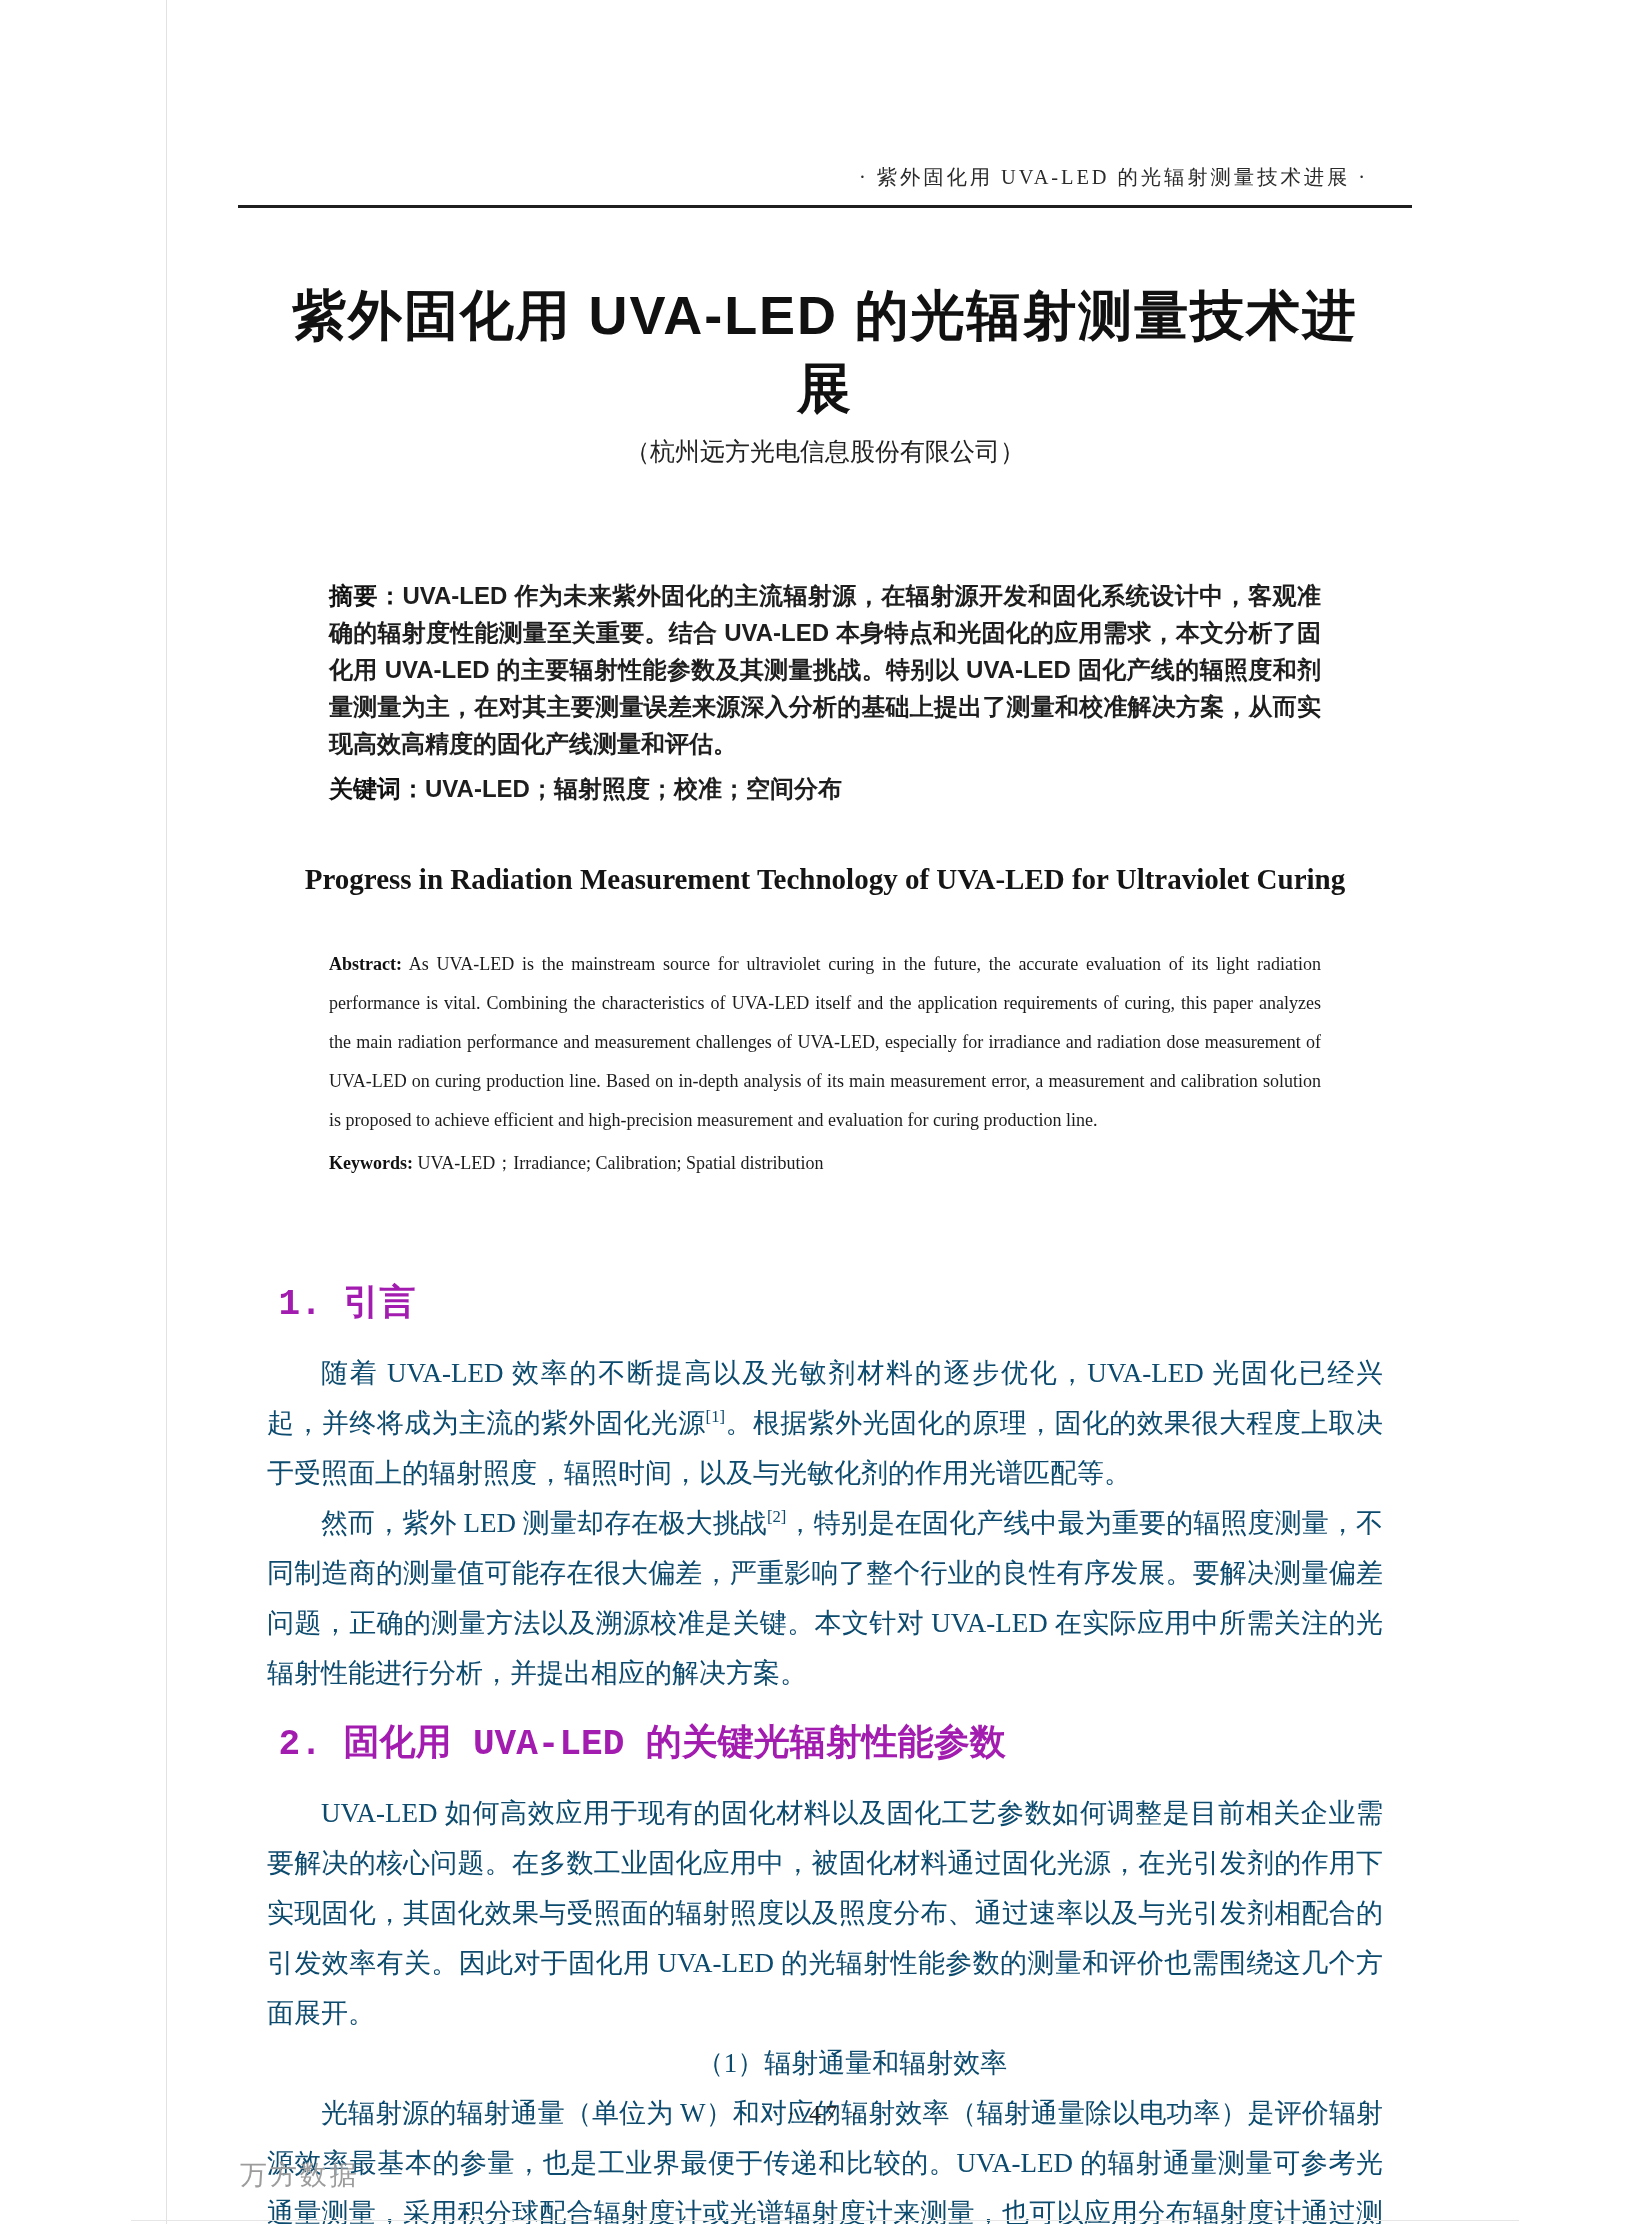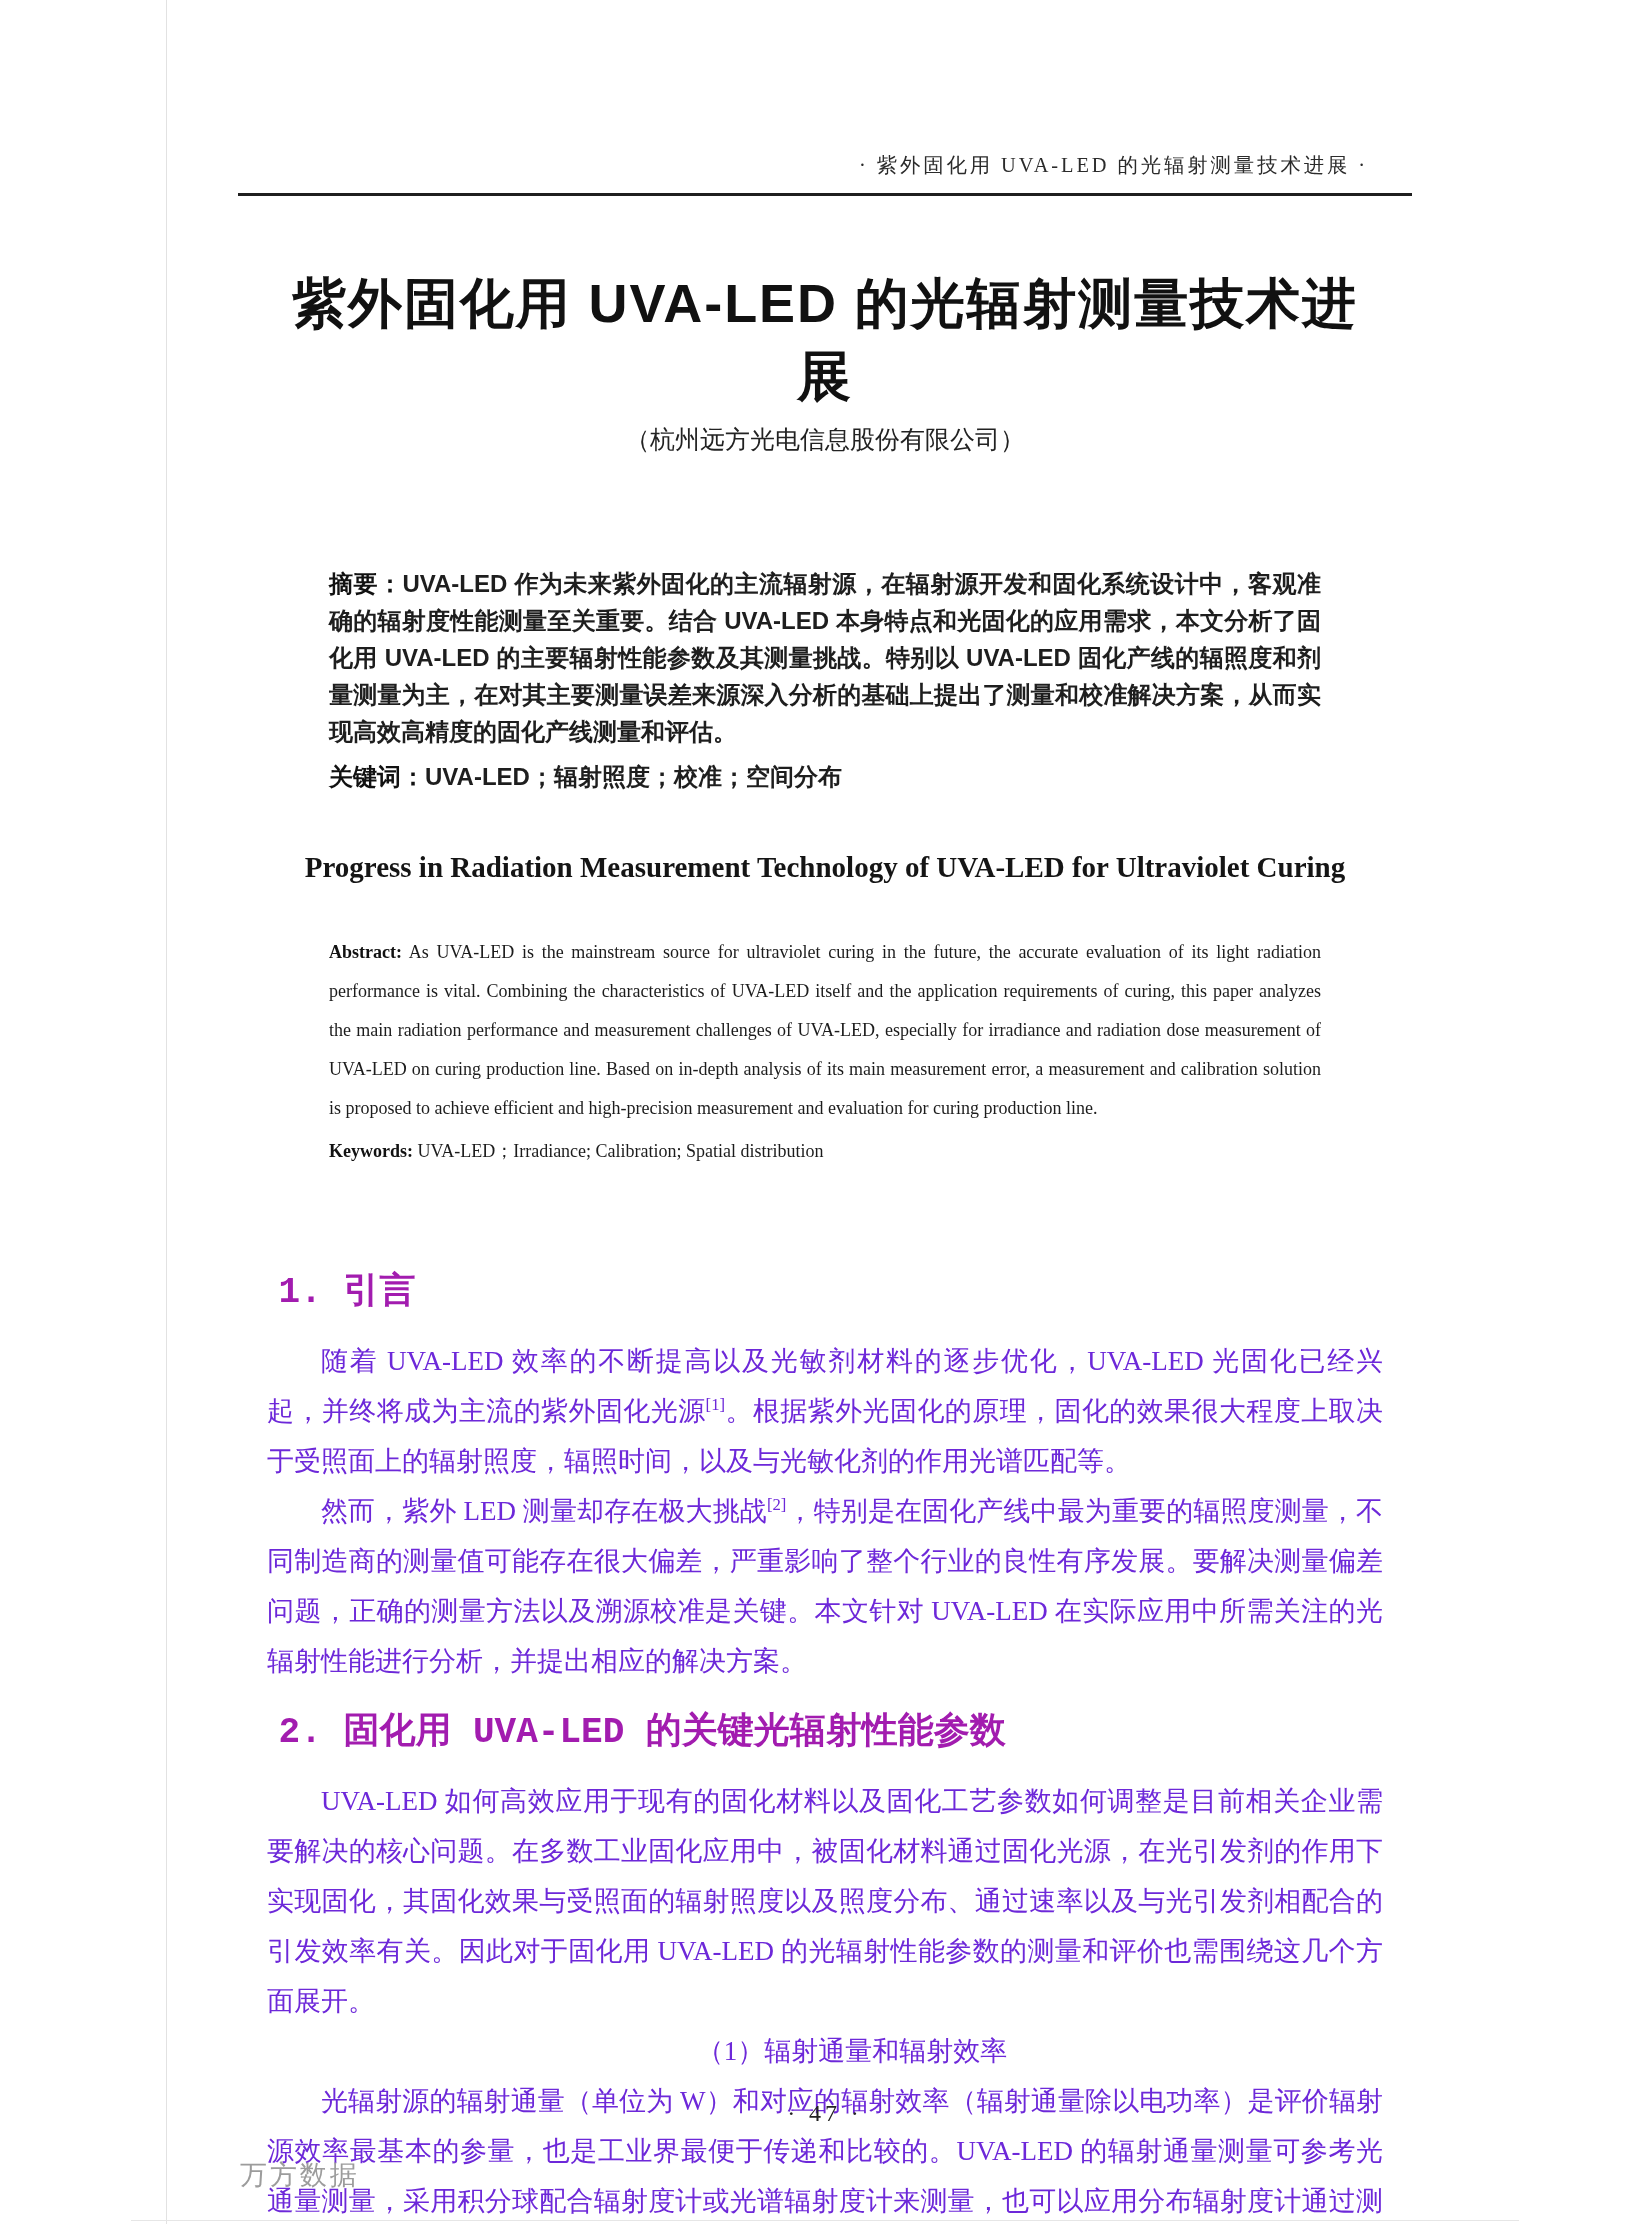--- a/index.html
+++ b/index.html
@@ -7,21 +7,21 @@
     padding: 0;
     background: #ffffff;
   }
   .page {
     position: relative;
     width: 1388px;
     height: 2224px;
     margin: 0 auto;
     background: #ffffff;
     box-sizing: border-box;
-    padding: 4px 136px;
+    padding: 16px 136px;
     overflow: hidden;
     font-family: "Liberation Serif", serif;
     color: #1c1c1c;
   }
   
   .page::before {
     content: "";
     position: absolute;
     left: 35px; top: 0; bottom: 0;
     width: 1px;
@@ -122,21 +122,21 @@
   }
   #section1-heading { margin-top: 95px; }
   #section2-heading { margin-top: 19.4px; }
 
   .body-p {
     margin: 0;
     font-size: 27px;
     line-height: 50px;
     text-align: justify;
     text-indent: 2em;
-    color: #6d28d9;
+    color: #0c4a6e;
   }
   .body-p.first-after-heading { margin-top: 21.3px; }
   .body-p sup {
     font-size: 0.62em;
     vertical-align: super;
     line-height: 0;
   }
   .body-p.subheading { text-align: center; }
 
   .page-number {

